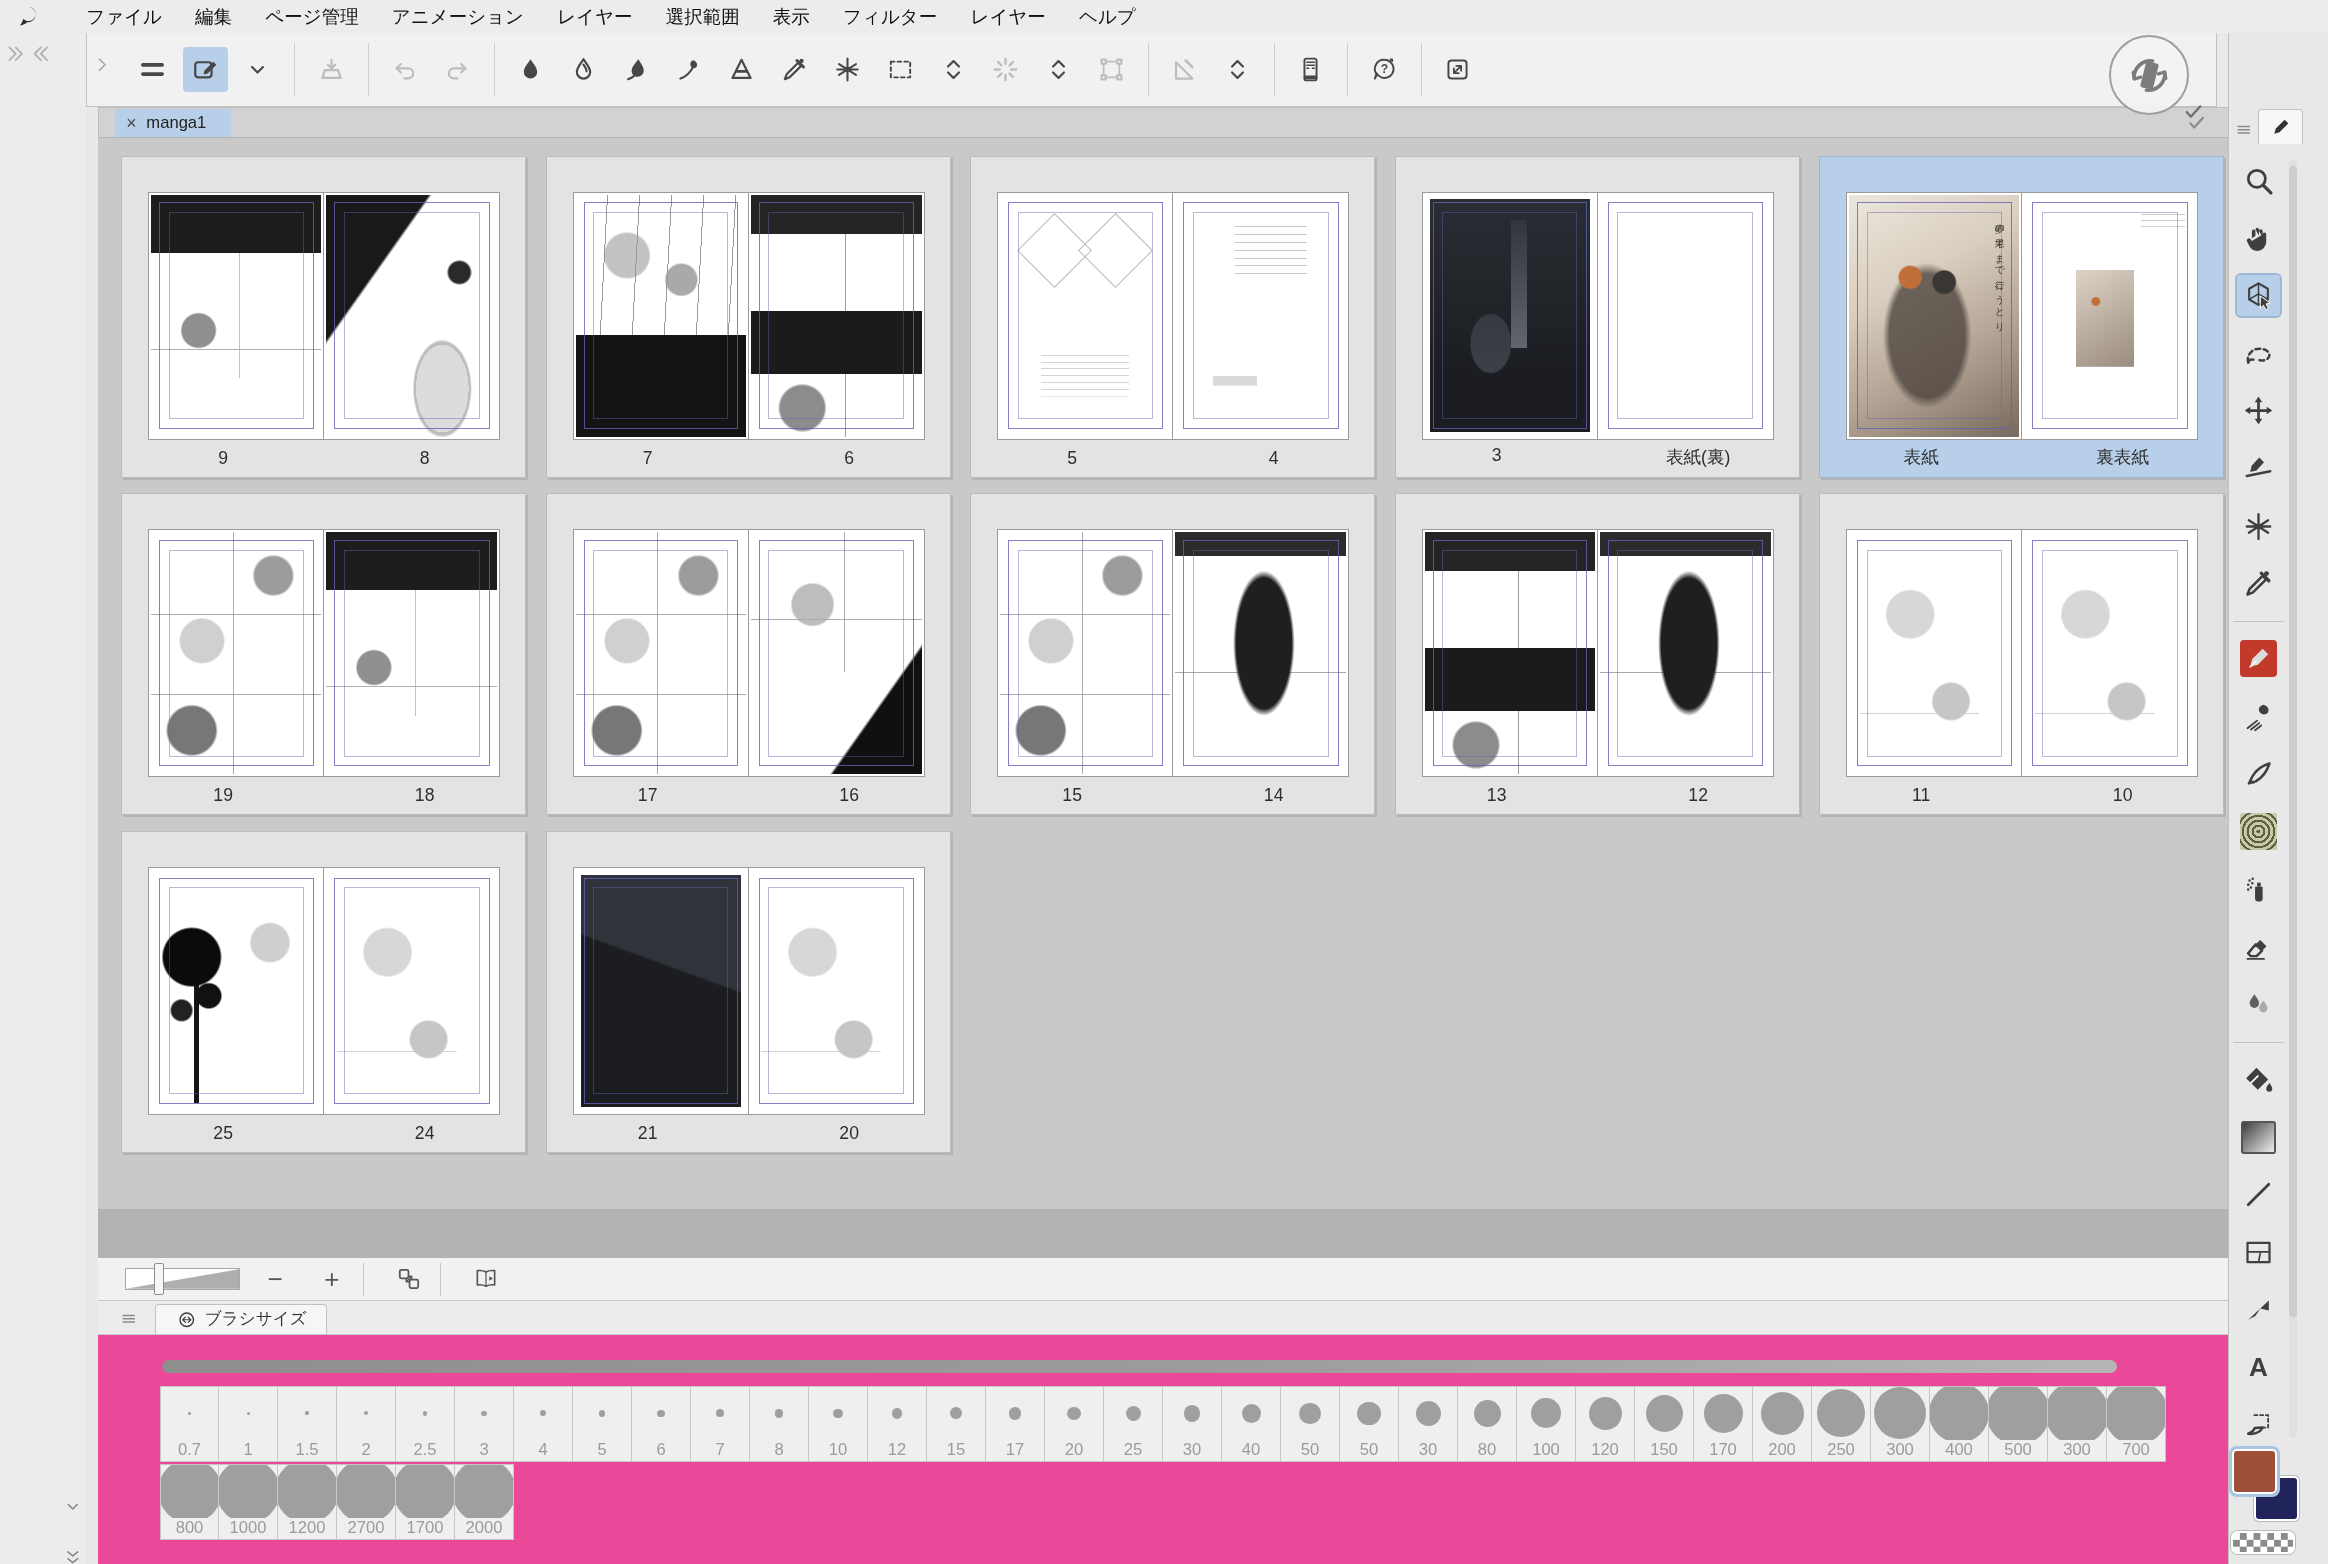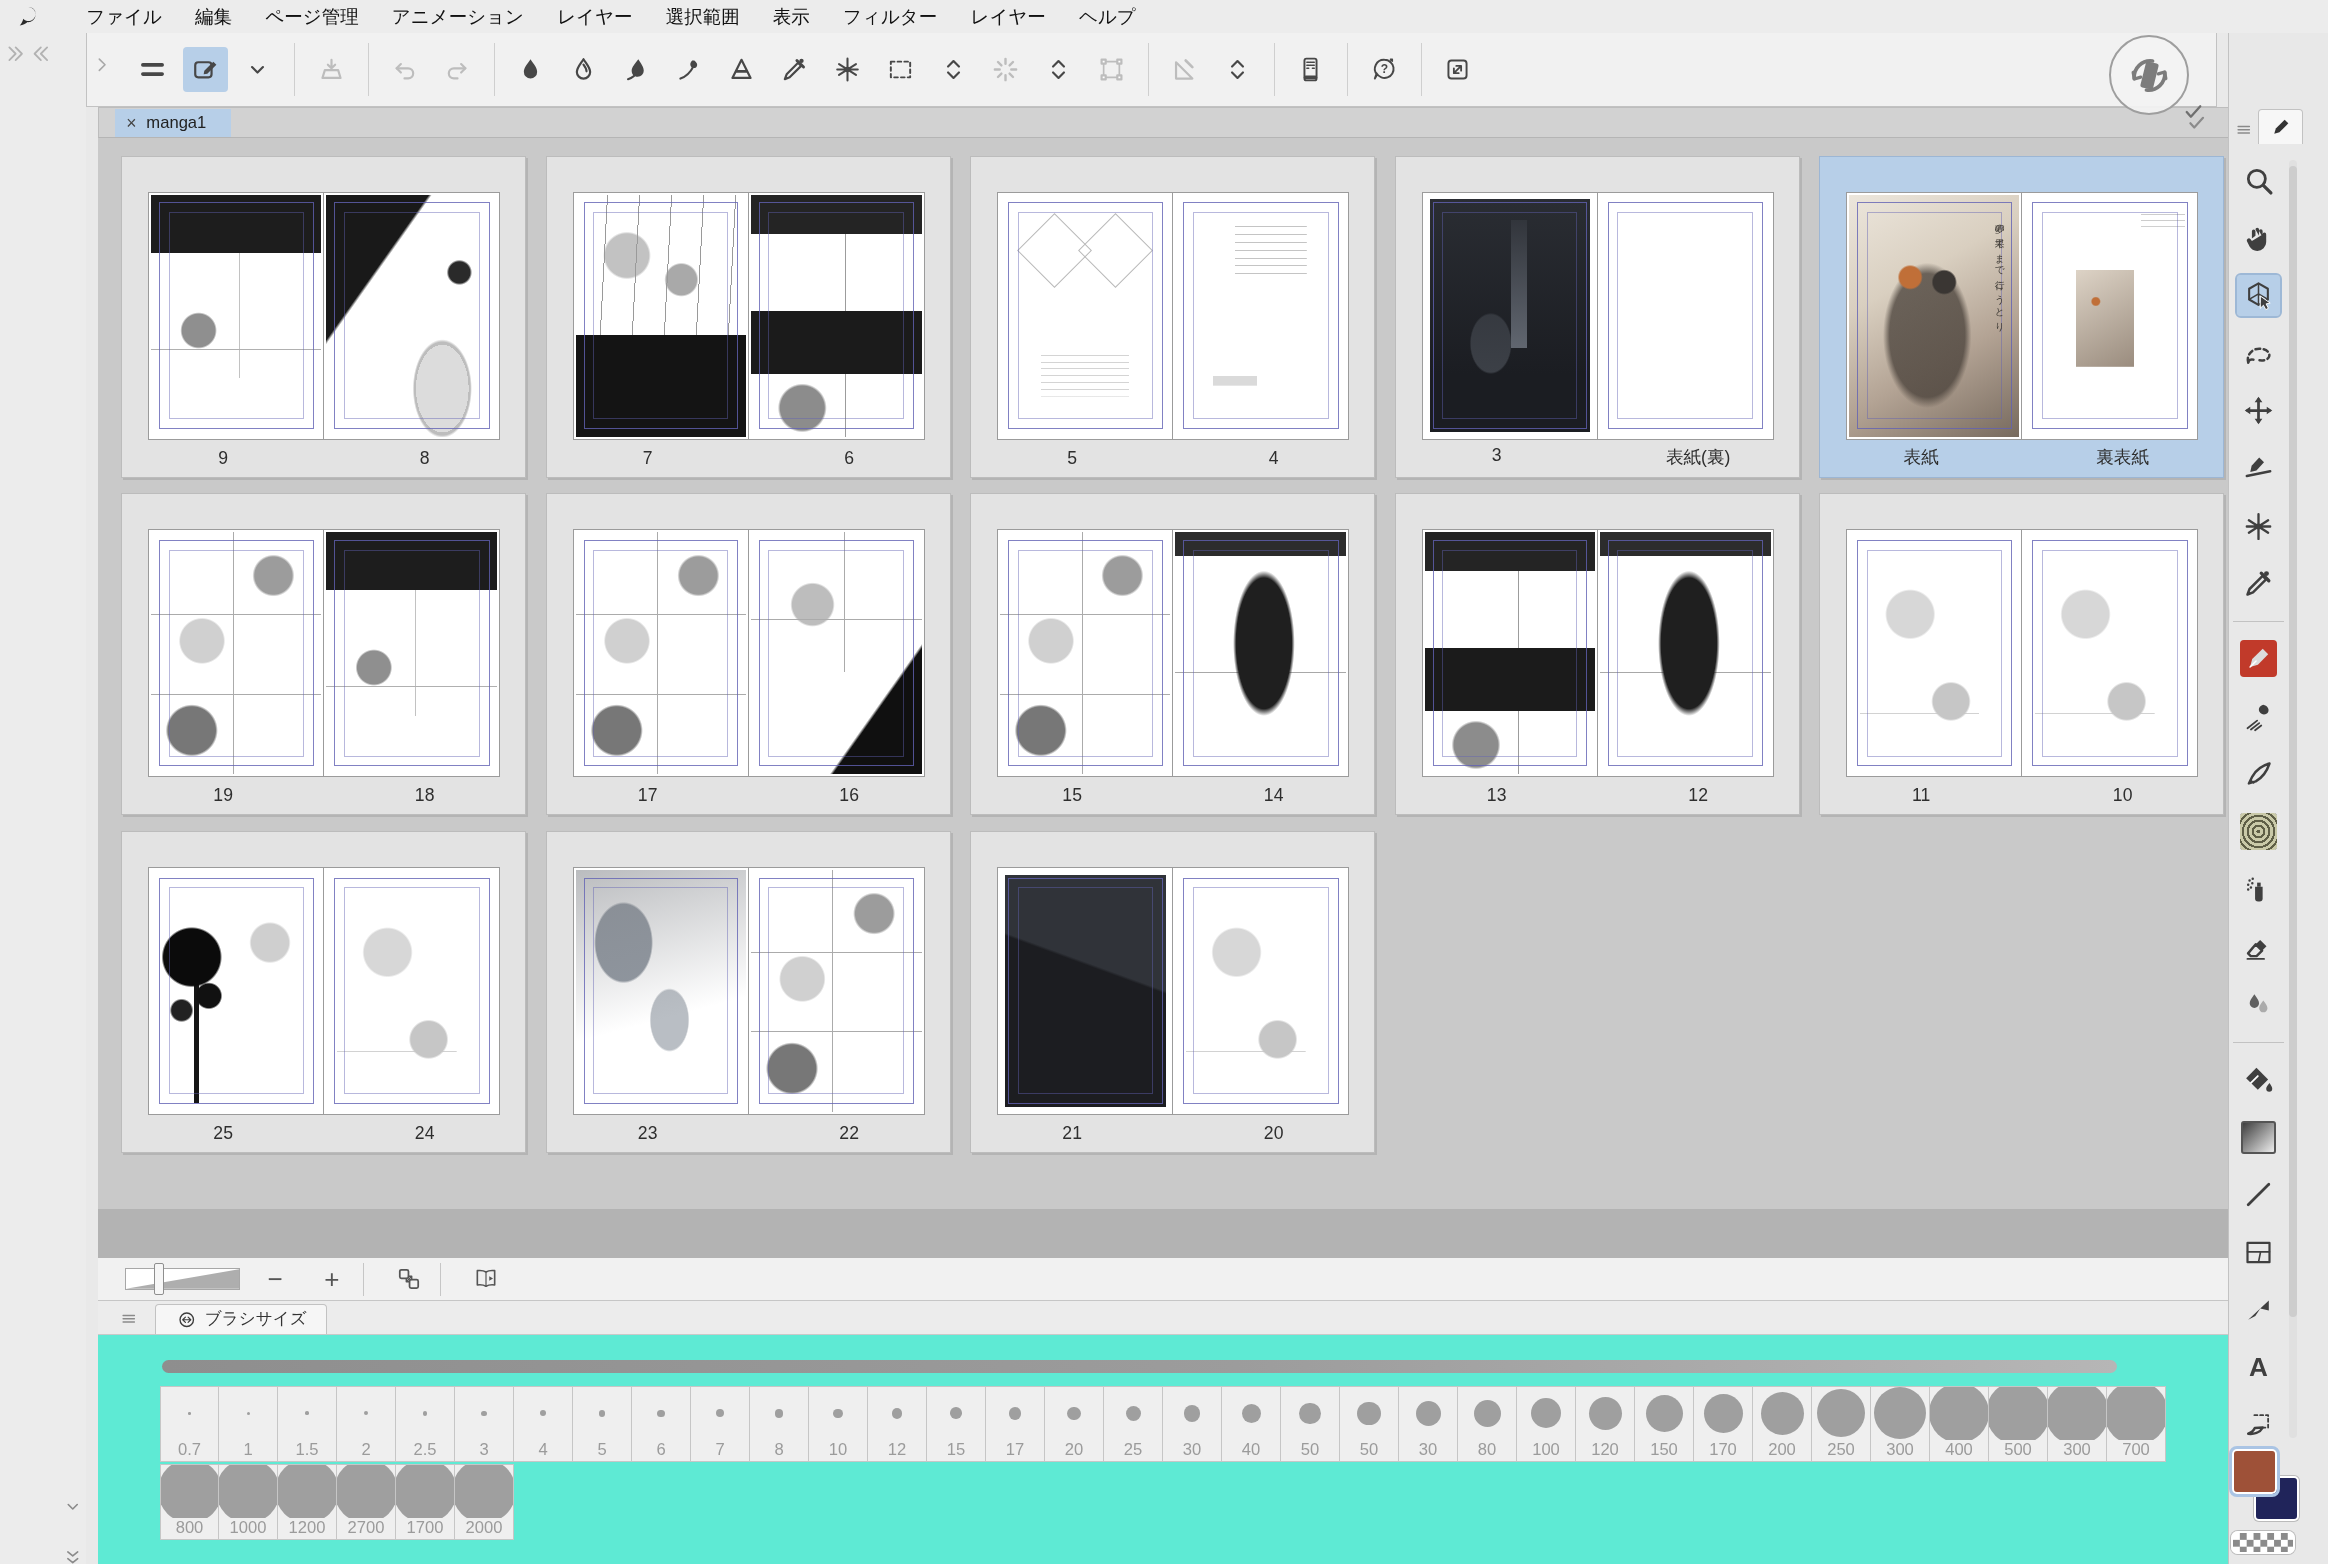--- a/index.html
+++ b/index.html
@@ -180,21 +180,21 @@
   .ctl-btn .icn{width:26px;height:26px}
   .ctl-div{width:1px;height:33px;background:#c6c6c6;margin:0 9.8px}
 
   
   #brushpanel{position:absolute;left:98px;top:1301px;width:2131px;height:263px;background:#ececec}
   #bp-menu{position:absolute;left:19.5px;top:7.8px;width:21.5px;height:19.5px;color:#8a8a8a}
   .bp-tab{position:absolute;left:57px;top:2.9px;height:30px;background:#f6f6f6;border:1px solid #c2c2c2;
           border-bottom:none;border-radius:3.9px 3.9px 0 0;display:flex;align-items:center;gap:7.8px;
           padding:0 19.5px;font-size:16.6px;color:#333}
   .bp-tab .icn{width:21.5px;height:21.5px;color:#3c3c3c}
-  #bp-body{position:absolute;left:0;top:33px;right:0;bottom:0;background:#5eead4;border-top:1px solid #c9c9c9}
+  #bp-body{position:absolute;left:0;top:33px;right:0;bottom:0;background:#ec4899;border-top:1px solid #c9c9c9}
   #stroke-bar{position:absolute;left:64px;top:25px;width:1955px;height:12.7px;border-radius:6.8px;
               background:linear-gradient(90deg,#8e8e8e,#9c9c9c 55%,#b6b6b6)}
   .brow{position:absolute;left:62px;display:flex}
   #brow1{top:51px}
   #brow2{top:129px}
   .bcell{width:59px;height:76px;border-right:1px solid #c6c6c6;border-top:1px solid #c6c6c6;
          border-bottom:1px solid #c6c6c6;display:flex;flex-direction:column;background:#efefef}
   .bcell:first-child{border-left:1px solid #c6c6c6}
   .dotwrap{height:53px;width:100%;overflow:hidden;display:flex;align-items:center;justify-content:center}
   .dot{border-radius:50%;background:#9f9f9f;flex:none}
@@ -750,34 +750,20 @@
           </div>
         </div>
         <div class="labels">
           <span>25</span>
           <span>24</span>
         </div>
       </div>
       <div class="cell">
         <div class="pages">
           <div class="pg">
-            <div class="art a10"></div>
-          </div>
-          <div class="pg">
-            <div class="art a5"></div>
-          </div>
-        </div>
-        <div class="labels">
-          <span>23</span>
-          <span>22</span>
-        </div>
-      </div>
-      <div class="cell">
-        <div class="pages">
-          <div class="pg">
             <div class="art dark2"></div>
           </div>
           <div class="pg">
             <div class="art a8"></div>
           </div>
         </div>
         <div class="labels">
           <span>21</span>
           <span>20</span>
         </div>

